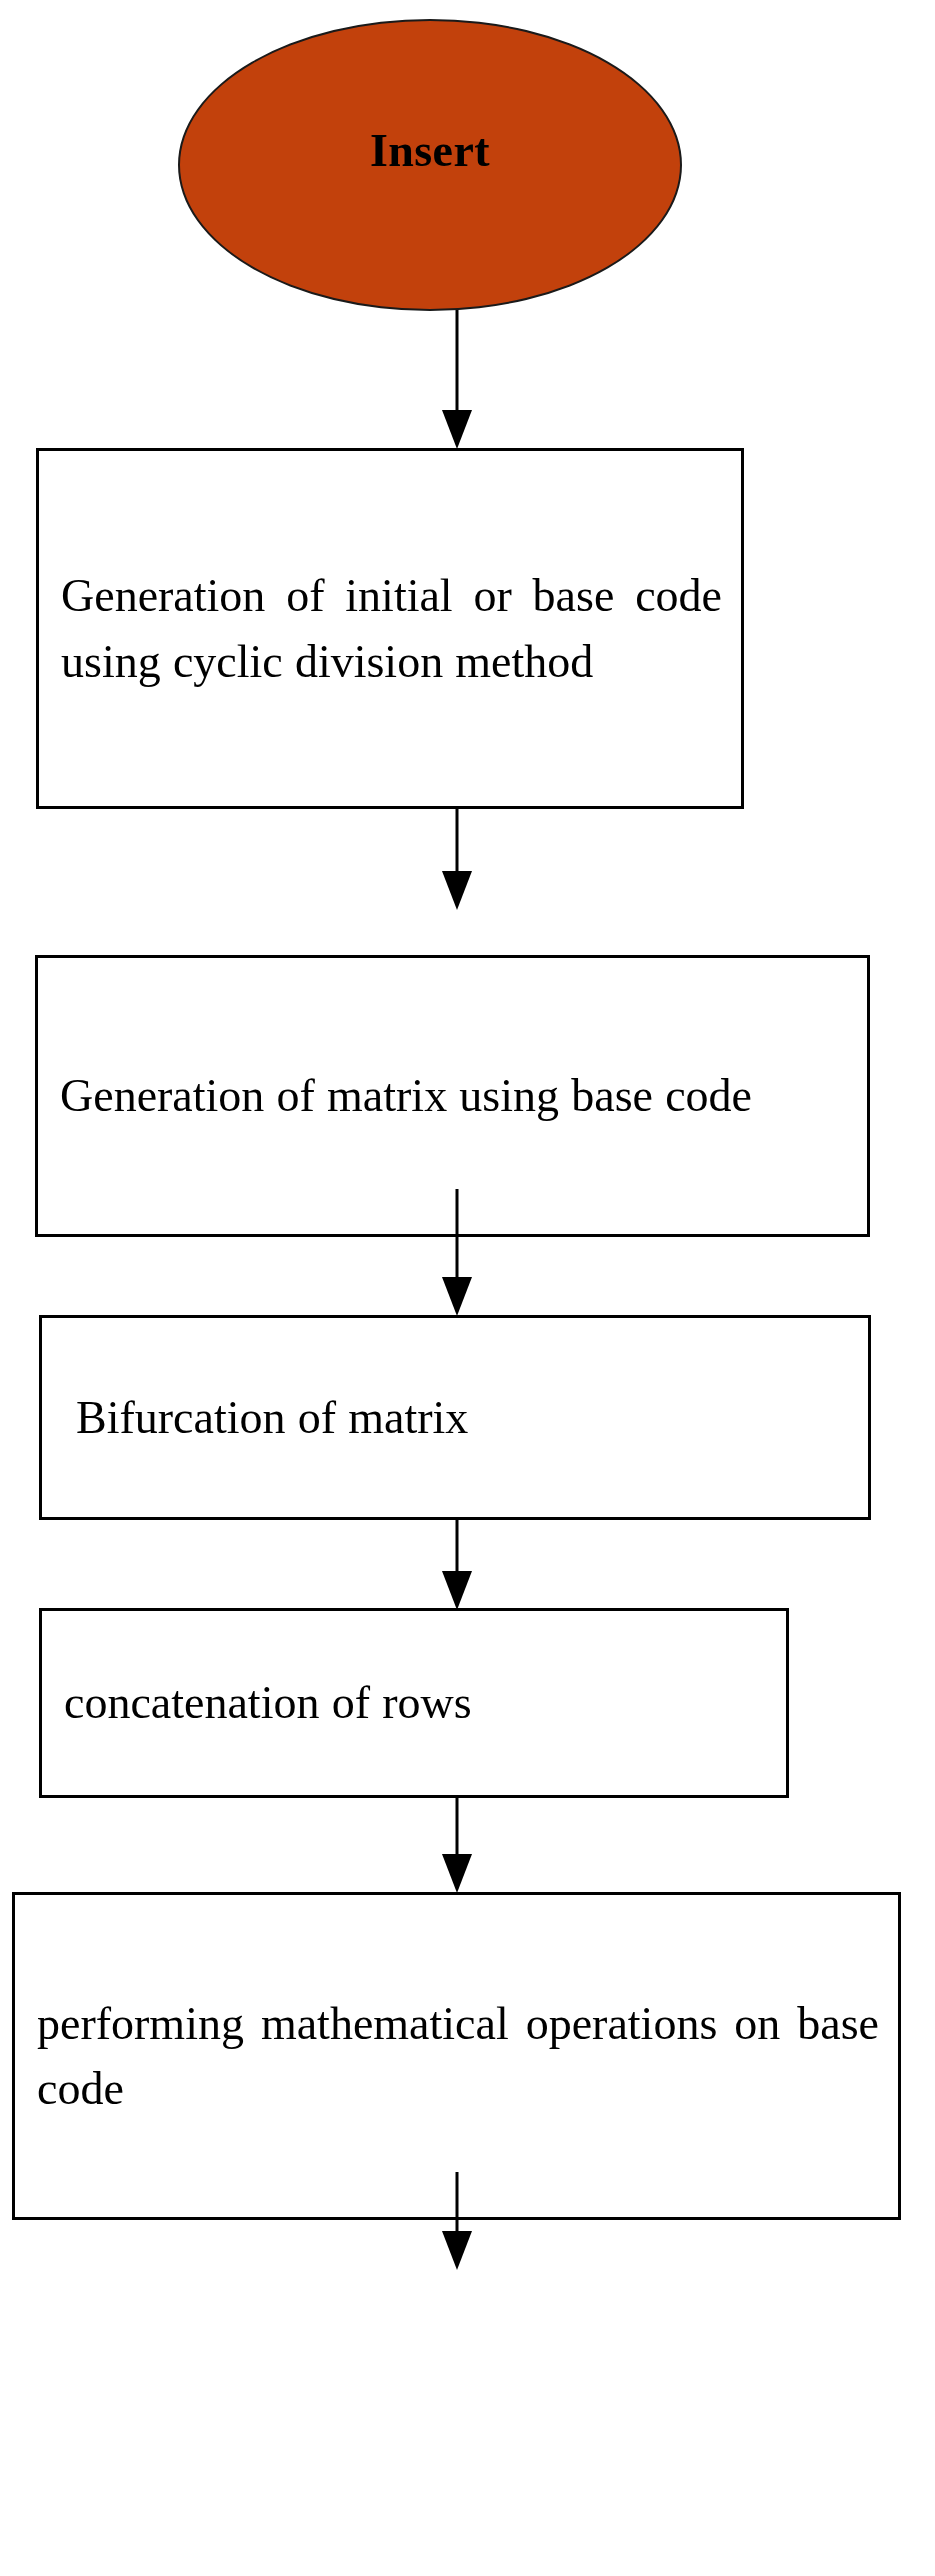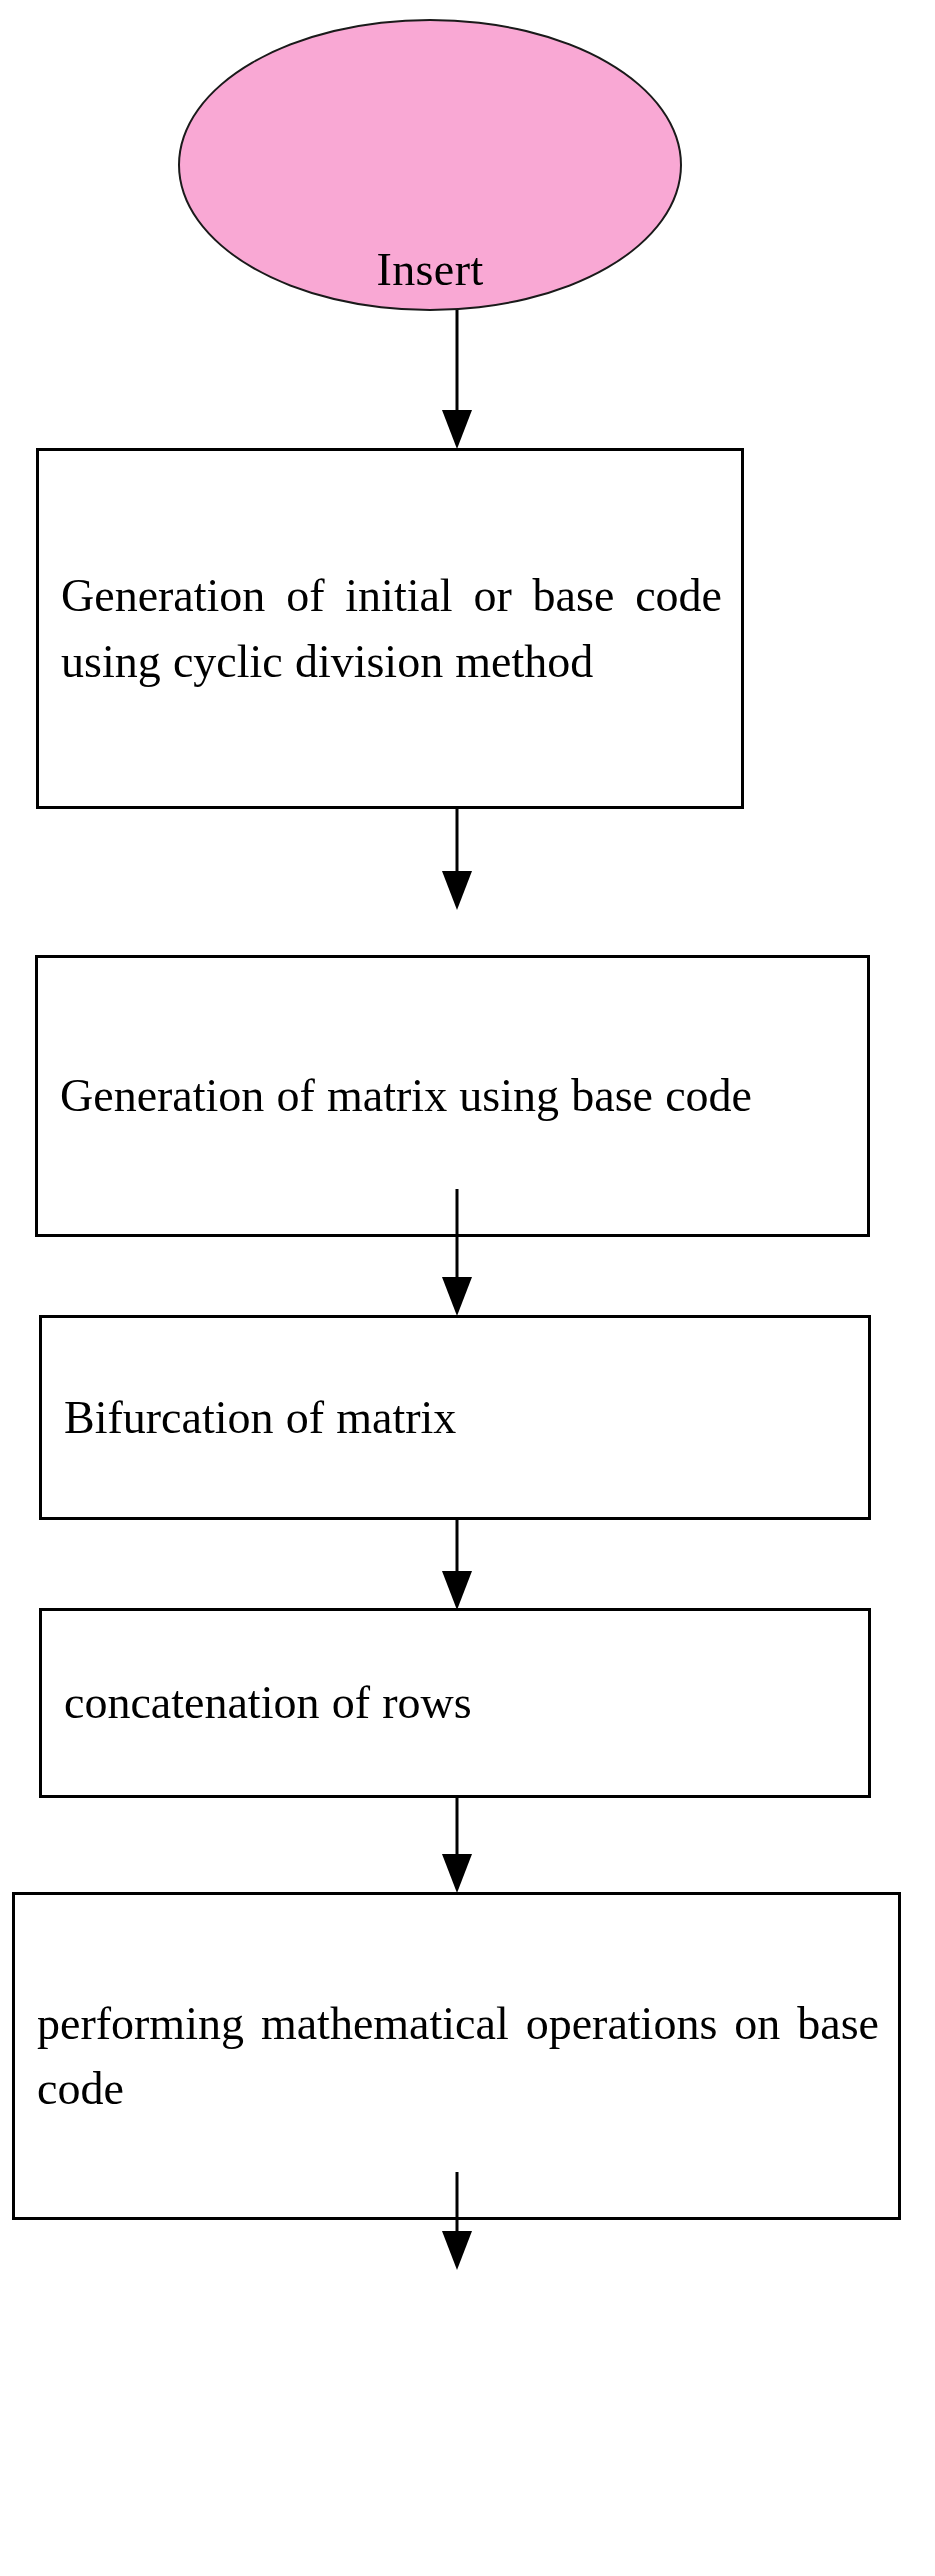--- a/index.html
+++ b/index.html
@@ -13,24 +13,25 @@
     height: 2576px;
     background: #ffffff;
     overflow: hidden;
     font-family: "Liberation Serif", "DejaVu Serif", serif;
   }
   .node-ellipse {
     position: absolute;
     box-sizing: border-box;
     border: 2.2px solid #1a1a1a;
     border-radius: 50%;
-    background: #f9a8d4;
+    background: #c2410c;
     display: flex;
-    align-items: flex-end;
+    align-items: center;
     justify-content: center;
+    font-weight: bold;
   }
   .ellipse-label {
     font-size: 46px;
     color: #000000;
     line-height: 1.1;
     position: relative;
     top: -13.3px;
     letter-spacing: 0.4px;
   }
   .node-box {
@@ -104,30 +105,30 @@
 
   <div class="node-box" style="left:35px; top:955px; width:835px; height:282px;">
     <div class="box-text">Generation of matrix using base code</div>
   </div>
 
   <div class="connector" style="left:442px; top:1189px; width:30px; height:127px;">
     <div class="stem" style="height:92px;"></div>
     <div class="head"></div>
   </div>
 
-  <div class="node-box" style="left:39px; top:1315px; width:832px; height:205px;">
+  <div class="node-box" style="left:39px; top:1315px; width:832px; height:205px;padding-left:12px;">
     <div class="box-text tight">Bifurcation of matrix</div>
   </div>
 
   <div class="connector" style="left:442px; top:1519px; width:30px; height:91px;">
     <div class="stem" style="height:56px;"></div>
     <div class="head"></div>
   </div>
 
-  <div class="node-box" style="left:39px; top:1608px; width:832px; height:190px;">
+  <div class="node-box" style="left:39px; top:1608px; width:750px; height:190px;">
     <div class="box-text tight">concatenation of rows</div>
   </div>
 
   <div class="connector" style="left:442px; top:1796px; width:30px; height:97px;">
     <div class="stem" style="height:61px;"></div>
     <div class="head"></div>
   </div>
 
   <div class="node-box" style="left:12px; top:1892px; width:889px; height:328px;">
     <div class="box-text">performing mathematical operations on base code</div>

